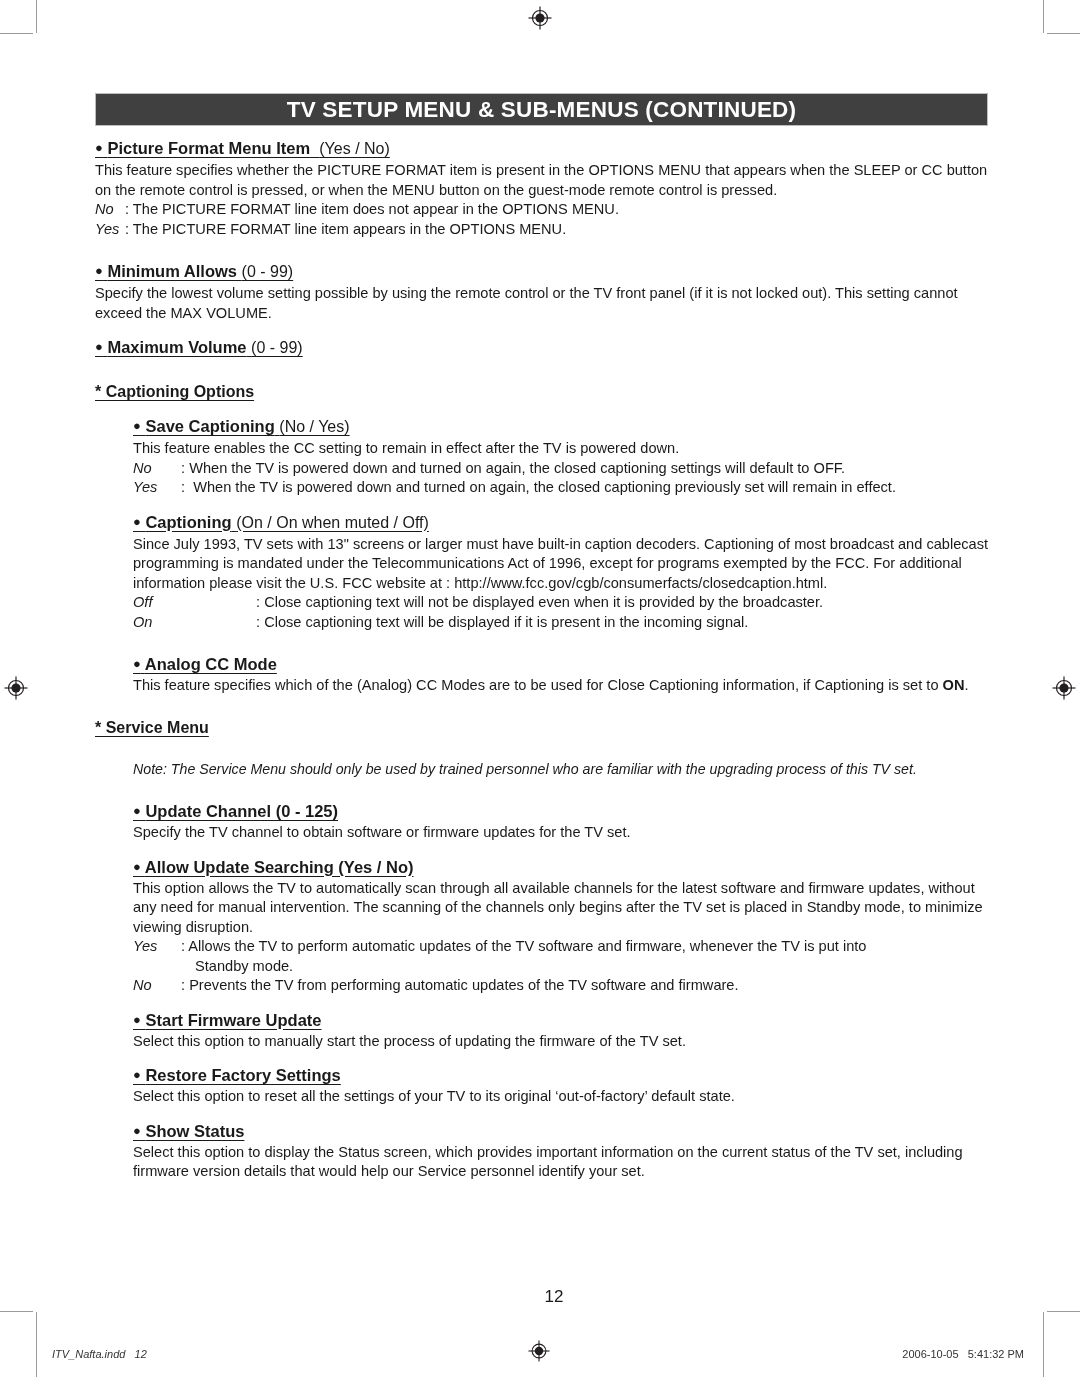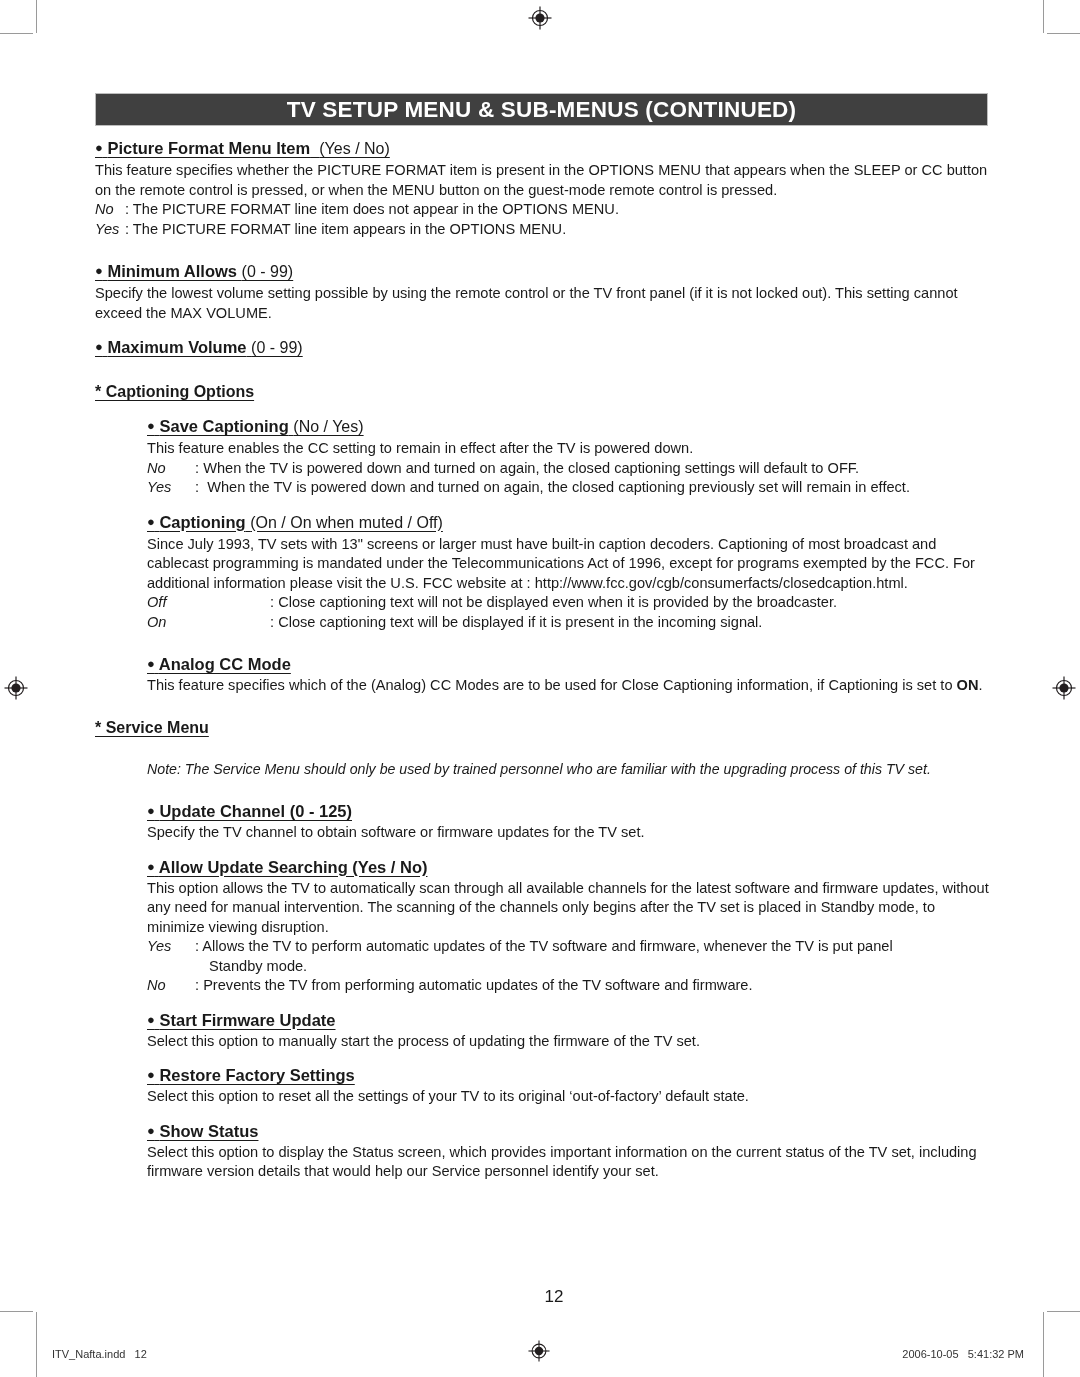--- a/index.html
+++ b/index.html
@@ -123,21 +123,21 @@
     font-style: italic;
     flex: 0 0 auto;
   }
   .opt-line .opt-key.w-narrow { min-width: 30px; }
   .opt-line .opt-key.w-wide   { min-width: 123px; }
   .opt-line .opt-key.w-mid    { min-width: 48px; }
   .opt-line .opt-val { flex: 1 1 auto; }
   .opt-cont { font-size: 14.6px; line-height: 19.5px; padding-left: 62px; }
 
   .block { margin-bottom: 0; }
-  .indent-1 { margin-left: 52px; }
+  .indent-1 { margin-left: 38px; }
 
   .gap-sm { height: 14px; }
   .gap-md { height: 22px; }
 
   .strong-inline { font-weight: bold; }
 
   
   .page-number {
     position: absolute;
     top: 1287px;
@@ -149,20 +149,21 @@
   }
 
   
   .footer-left {
     position: absolute;
     left: 52px;
     top: 1348px;
     font-size: 11px;
     color: #333;
     white-space: pre;
+    font-style: italic;
   }
   .footer-right {
     position: absolute;
     right: 56px;
     top: 1348px;
     font-size: 11px;
     color: #333;
     white-space: pre;
   }
   .footer-reg {
@@ -316,21 +317,21 @@
       <p class="body">Specify the TV channel to obtain software or firmware updates for the TV set.</p>
     </div>
 
     <div class="gap-sm"></div>
 
     <div class="block indent-1">
       <div class="item-head"><span class="uline"><span class="bullet">●</span> <span>Allow Update Searching (Yes / No)</span></span></div>
       <p class="body">This option allows the TV to automatically scan through all available channels for the latest software and firmware updates, without any need for manual intervention. The scanning of the channels only begins after the TV set is placed in Standby mode, to minimize viewing disruption.</p>
       <div class="opt-line">
         <span class="opt-key w-mid"><span>Yes</span></span>
-        <span class="opt-val"><span>:</span> <span>Allows the TV to perform automatic updates of the TV software and firmware, whenever the TV is put panel</span></span>
+        <span class="opt-val"><span>:</span> <span>Allows the TV to perform automatic updates of the TV software and firmware, whenever the TV is put into</span></span>
       </div>
       <div class="opt-cont">Standby mode.</div>
       <div class="opt-line">
         <span class="opt-key w-mid"><span>No</span></span>
         <span class="opt-val"><span>:</span> <span>Prevents the TV from performing automatic updates of the TV software and firmware.</span></span>
       </div>
     </div>
 
     <div class="gap-sm"></div>
 

